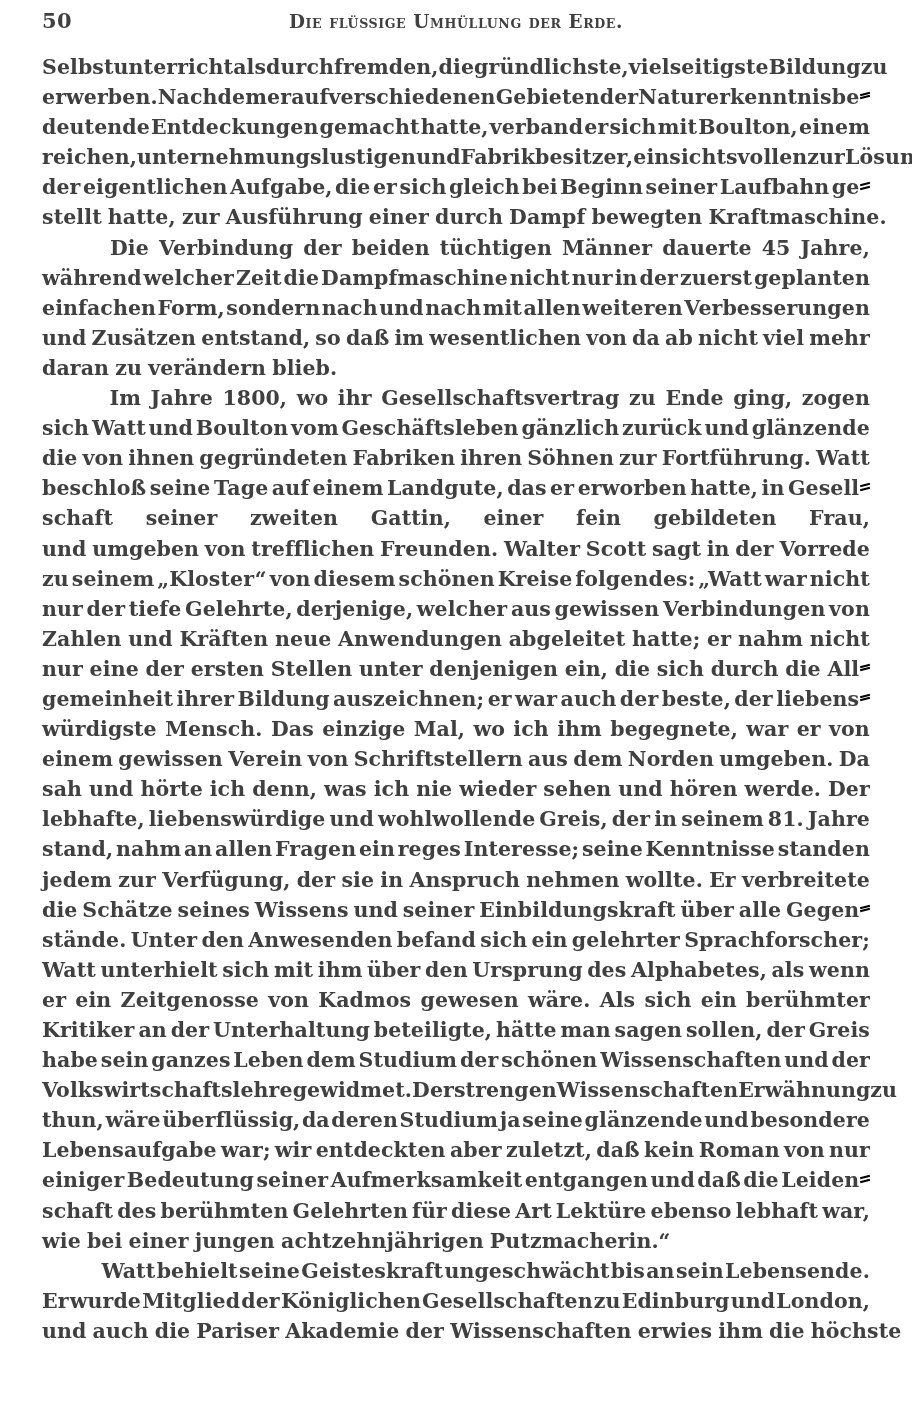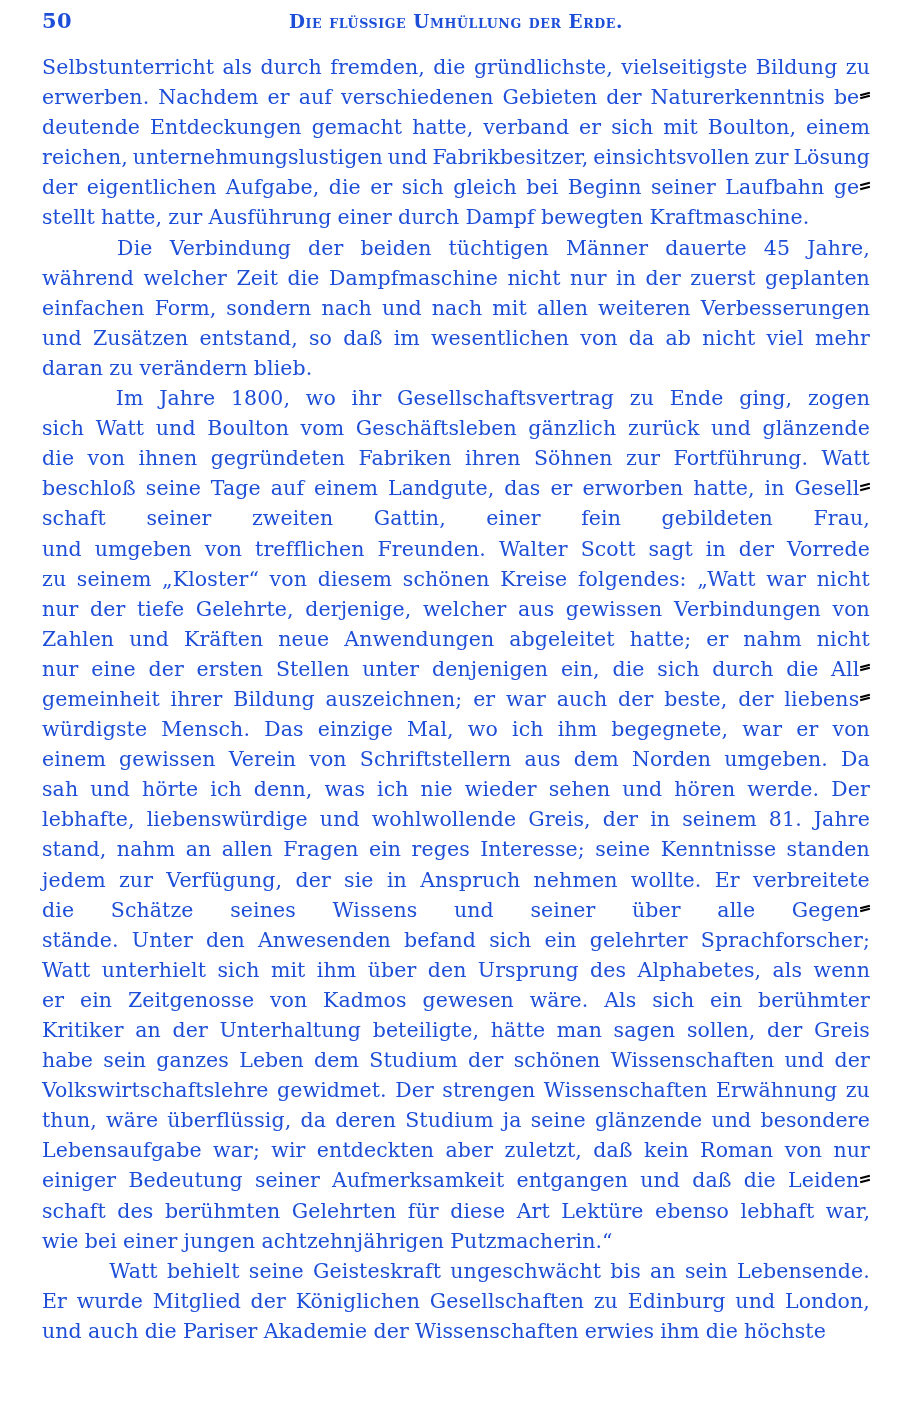--- a/index.html
+++ b/index.html
@@ -9,21 +9,21 @@
     background: #ffffff;
   }
 
   .page {
     position: relative;
     width: 912px;
     height: 1410px;
     background: #ffffff;
     overflow: hidden;
     font-family: "DejaVu Serif", "Liberation Serif", serif;
-    color: #1d4ed8;
+    color: #404040;
     -webkit-font-smoothing: none;
   }
 
   
   .running-head {
     position: absolute;
     left: 42px;
     top: 8px;
     width: 828px;
     height: 26px;
@@ -68,21 +68,21 @@
   }
 
   
   .line {
     display: flex;
     width: 828px;
     height: 30.1px;
     align-items: baseline;
     font-size: 20.5px;
     line-height: 30.1px;
-    font-weight: 400;
+    font-weight: 700;
     letter-spacing: 0.1px;
     white-space: pre;
   }
 
   
   .line.justify {
     justify-content: space-between;
   }
 
   
@@ -163,21 +163,21 @@
         <div class="line justify"><span class="w">nur</span><span class="w">der</span><span class="w">tiefe</span><span class="w">Gelehrte,</span><span class="w">derjenige,</span><span class="w">welcher</span><span class="w">aus</span><span class="w">gewissen</span><span class="w">Verbindungen</span><span class="w">von</span></div>
         <div class="line justify"><span class="w">Zahlen</span><span class="w">und</span><span class="w">Kräften</span><span class="w">neue</span><span class="w">Anwendungen</span><span class="w">abgeleitet</span><span class="w">hatte;</span><span class="w">er</span><span class="w">nahm</span><span class="w">nicht</span></div>
         <div class="line justify"><span class="w">nur</span><span class="w">eine</span><span class="w">der</span><span class="w">ersten</span><span class="w">Stellen</span><span class="w">unter</span><span class="w">denjenigen</span><span class="w">ein,</span><span class="w">die</span><span class="w">sich</span><span class="w">durch</span><span class="w">die</span><span class="w">All<span class="dhyph"></span></span></div>
         <div class="line justify"><span class="w">gemeinheit</span><span class="w">ihrer</span><span class="w">Bildung</span><span class="w">auszeichnen;</span><span class="w">er</span><span class="w">war</span><span class="w">auch</span><span class="w">der</span><span class="w">beste,</span><span class="w">der</span><span class="w">liebens<span class="dhyph"></span></span></div>
         <div class="line justify"><span class="w">würdigste</span><span class="w">Mensch.</span><span class="w">Das</span><span class="w">einzige</span><span class="w">Mal,</span><span class="w">wo</span><span class="w">ich</span><span class="w">ihm</span><span class="w">begegnete,</span><span class="w">war</span><span class="w">er</span><span class="w">von</span></div>
         <div class="line justify"><span class="w">einem</span><span class="w">gewissen</span><span class="w">Verein</span><span class="w">von</span><span class="w">Schriftstellern</span><span class="w">aus</span><span class="w">dem</span><span class="w">Norden</span><span class="w">umgeben.</span><span class="w">Da</span></div>
         <div class="line justify"><span class="w">sah</span><span class="w">und</span><span class="w">hörte</span><span class="w">ich</span><span class="w">denn,</span><span class="w">was</span><span class="w">ich</span><span class="w">nie</span><span class="w">wieder</span><span class="w">sehen</span><span class="w">und</span><span class="w">hören</span><span class="w">werde.</span><span class="w">Der</span></div>
         <div class="line justify"><span class="w">lebhafte,</span><span class="w">liebenswürdige</span><span class="w">und</span><span class="w">wohlwollende</span><span class="w">Greis,</span><span class="w">der</span><span class="w">in</span><span class="w">seinem</span><span class="w">81.</span><span class="w">Jahre</span></div>
         <div class="line justify"><span class="w">stand,</span><span class="w">nahm</span><span class="w">an</span><span class="w">allen</span><span class="w">Fragen</span><span class="w">ein</span><span class="w">reges</span><span class="w">Interesse;</span><span class="w">seine</span><span class="w">Kenntnisse</span><span class="w">standen</span></div>
         <div class="line justify"><span class="w">jedem</span><span class="w">zur</span><span class="w">Verfügung,</span><span class="w">der</span><span class="w">sie</span><span class="w">in</span><span class="w">Anspruch</span><span class="w">nehmen</span><span class="w">wollte.</span><span class="w">Er</span><span class="w">verbreitete</span></div>
-        <div class="line justify"><span class="w">die</span><span class="w">Schätze</span><span class="w">seines</span><span class="w">Wissens</span><span class="w">und</span><span class="w">seiner</span><span class="w">über</span><span class="w">alle</span><span class="w">Gegen<span class="dhyph"></span></span></div>
+        <div class="line justify"><span class="w">die</span><span class="w">Schätze</span><span class="w">seines</span><span class="w">Wissens</span><span class="w">und</span><span class="w">seiner</span><span class="w">Einbildungskraft</span><span class="w">über</span><span class="w">alle</span><span class="w">Gegen<span class="dhyph"></span></span></div>
         <div class="line justify"><span class="w">stände.</span><span class="w">Unter</span><span class="w">den</span><span class="w">Anwesenden</span><span class="w">befand</span><span class="w">sich</span><span class="w">ein</span><span class="w">gelehrter</span><span class="w">Sprachforscher;</span></div>
         <div class="line justify"><span class="w">Watt</span><span class="w">unterhielt</span><span class="w">sich</span><span class="w">mit</span><span class="w">ihm</span><span class="w">über</span><span class="w">den</span><span class="w">Ursprung</span><span class="w">des</span><span class="w">Alphabetes,</span><span class="w">als</span><span class="w">wenn</span></div>
         <div class="line justify"><span class="w">er</span><span class="w">ein</span><span class="w">Zeitgenosse</span><span class="w">von</span><span class="w">Kadmos</span><span class="w">gewesen</span><span class="w">wäre.</span><span class="w">Als</span><span class="w">sich</span><span class="w">ein</span><span class="w">berühmter</span></div>
         <div class="line justify"><span class="w">Kritiker</span><span class="w">an</span><span class="w">der</span><span class="w">Unterhaltung</span><span class="w">beteiligte,</span><span class="w">hätte</span><span class="w">man</span><span class="w">sagen</span><span class="w">sollen,</span><span class="w">der</span><span class="w">Greis</span></div>
         <div class="line justify"><span class="w">habe</span><span class="w">sein</span><span class="w">ganzes</span><span class="w">Leben</span><span class="w">dem</span><span class="w">Studium</span><span class="w">der</span><span class="w">schönen</span><span class="w">Wissenschaften</span><span class="w">und</span><span class="w">der</span></div>
         <div class="line justify"><span class="w">Volkswirtschaftslehre</span><span class="w">gewidmet.</span><span class="w">Der</span><span class="w">strengen</span><span class="w">Wissenschaften</span><span class="w">Erwähnung</span><span class="w">zu</span></div>
         <div class="line justify"><span class="w">thun,</span><span class="w">wäre</span><span class="w">überflüssig,</span><span class="w">da</span><span class="w">deren</span><span class="w">Studium</span><span class="w">ja</span><span class="w">seine</span><span class="w">glänzende</span><span class="w">und</span><span class="w">besondere</span></div>
         <div class="line justify"><span class="w">Lebensaufgabe</span><span class="w">war;</span><span class="w">wir</span><span class="w">entdeckten</span><span class="w">aber</span><span class="w">zuletzt,</span><span class="w">daß</span><span class="w">kein</span><span class="w">Roman</span><span class="w">von</span><span class="w">nur</span></div>
         <div class="line justify"><span class="w">einiger</span><span class="w">Bedeutung</span><span class="w">seiner</span><span class="w">Aufmerksamkeit</span><span class="w">entgangen</span><span class="w">und</span><span class="w">daß</span><span class="w">die</span><span class="w">Leiden<span class="dhyph"></span></span></div>
         <div class="line justify"><span class="w">schaft</span><span class="w">des</span><span class="w">berühmten</span><span class="w">Gelehrten</span><span class="w">für</span><span class="w">diese</span><span class="w">Art</span><span class="w">Lektüre</span><span class="w">ebenso</span><span class="w">lebhaft</span><span class="w">war,</span></div>

